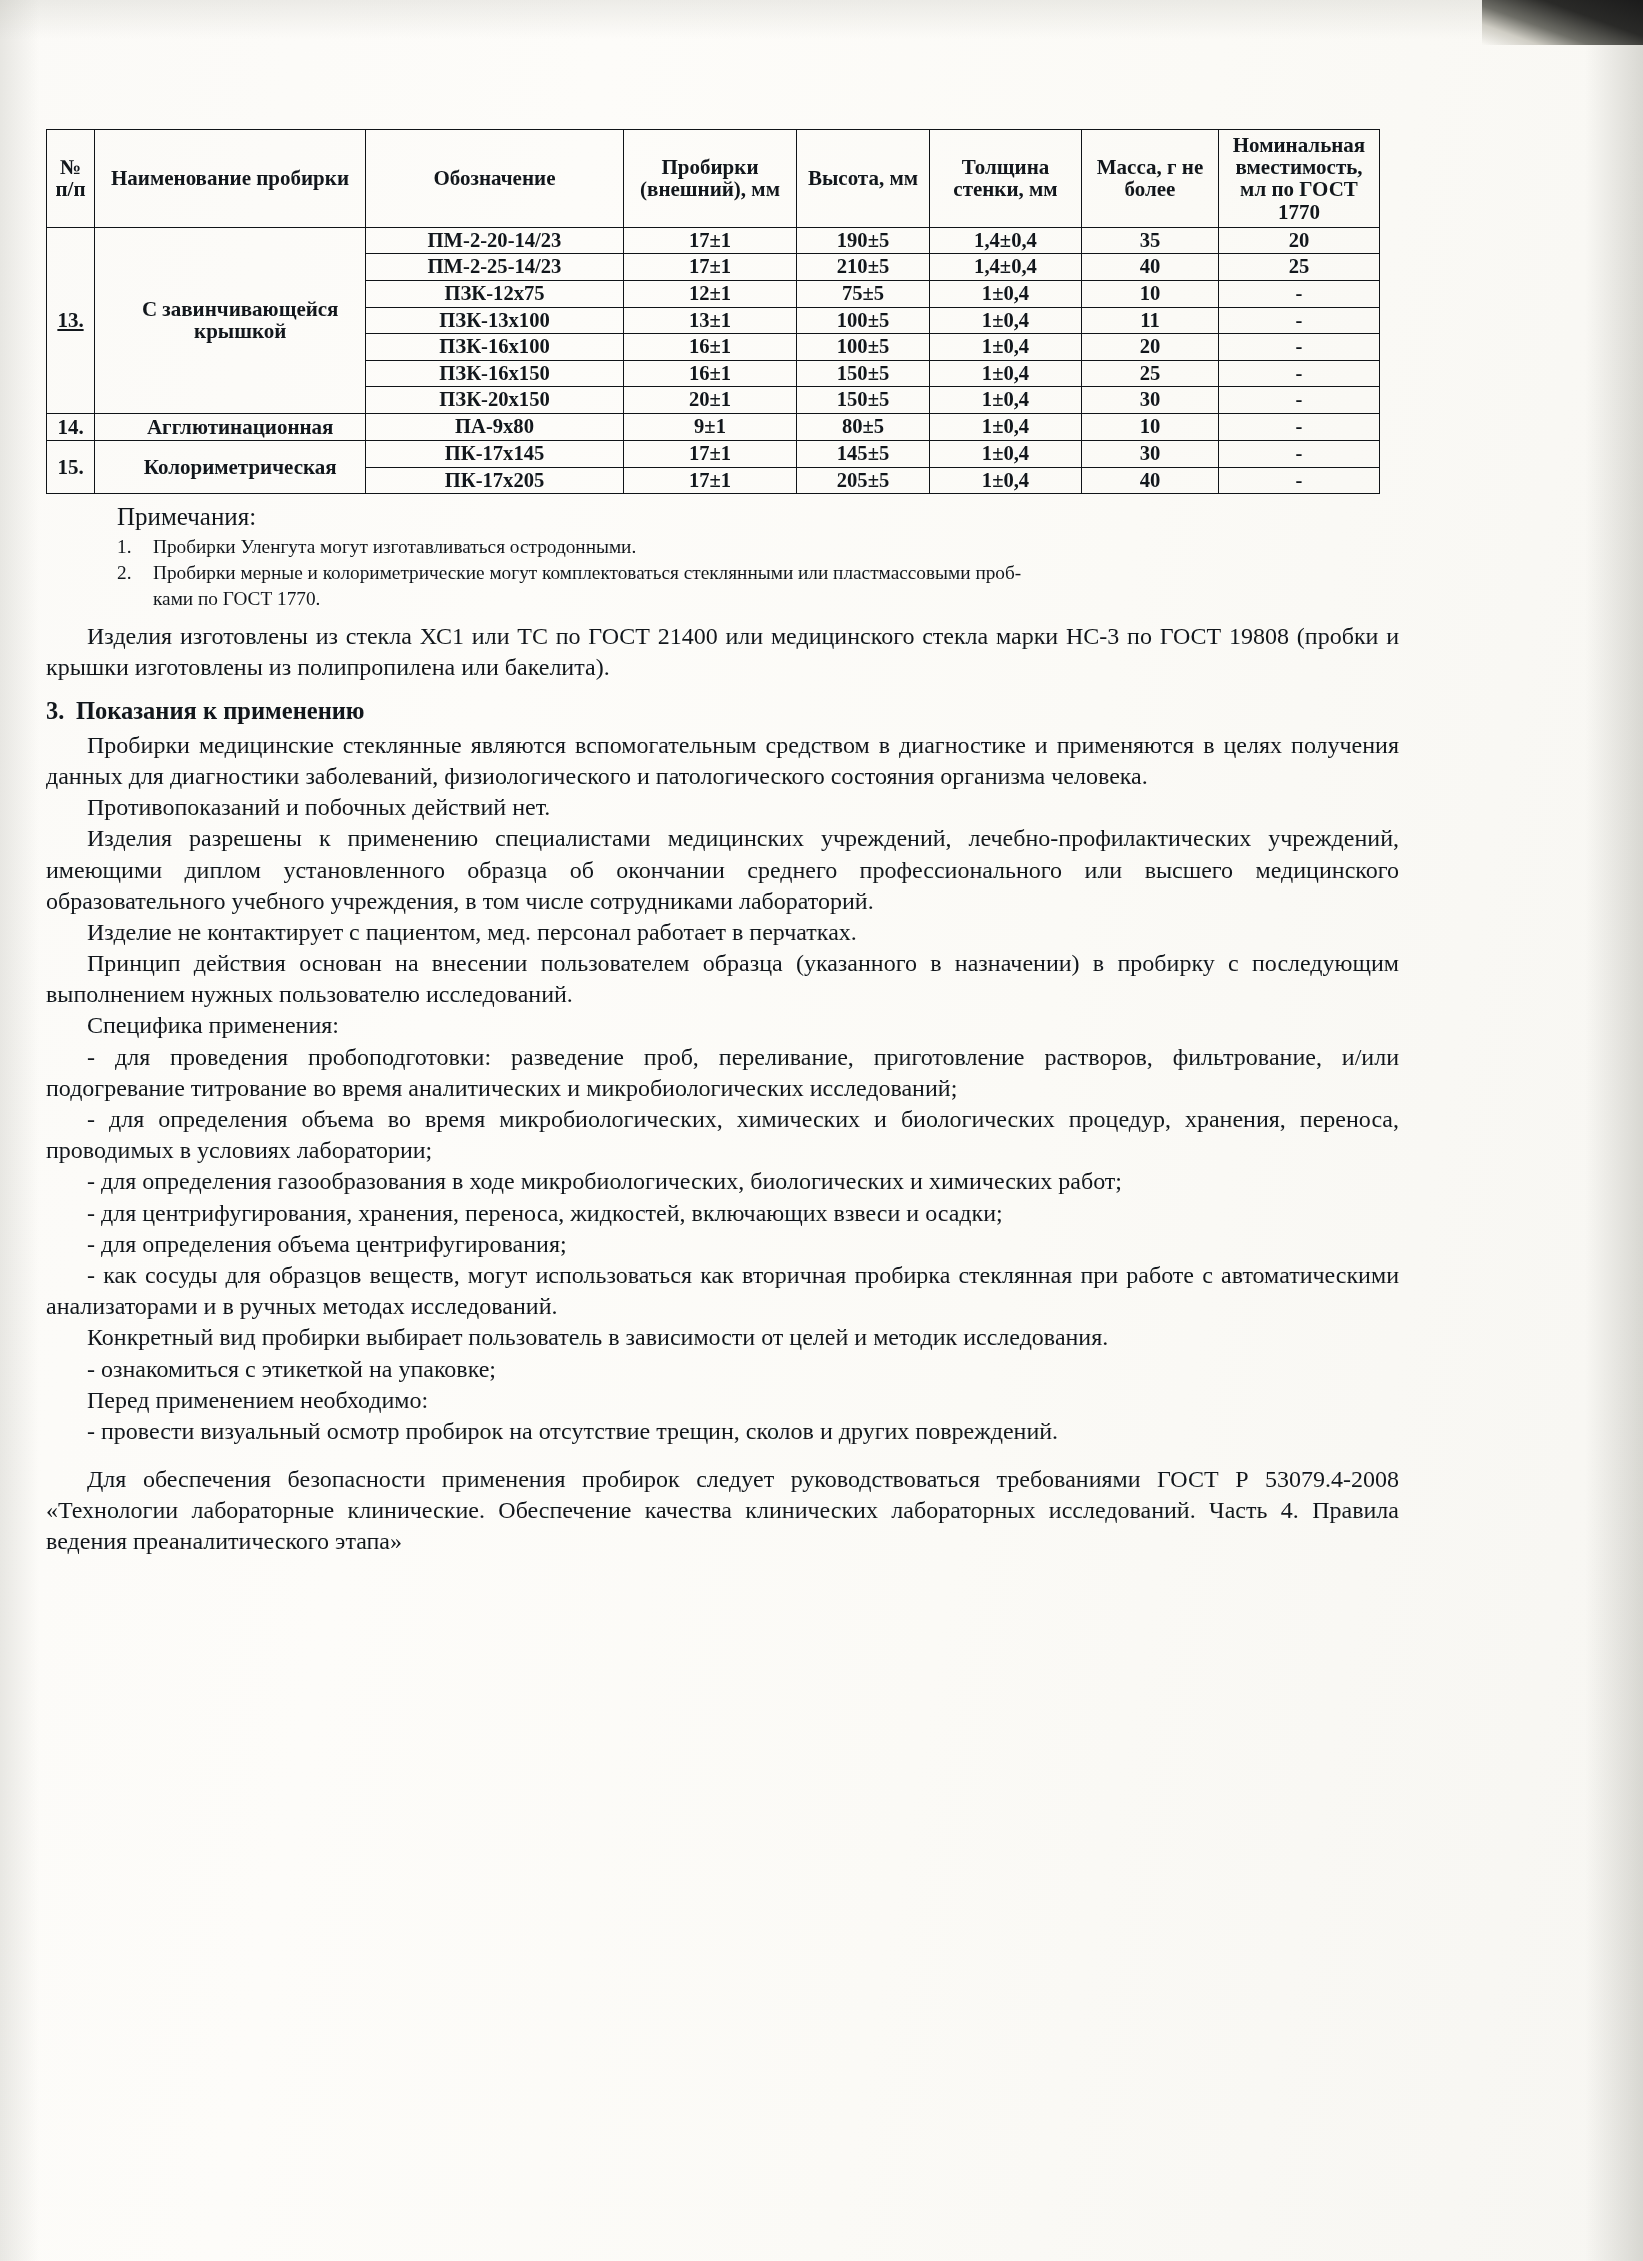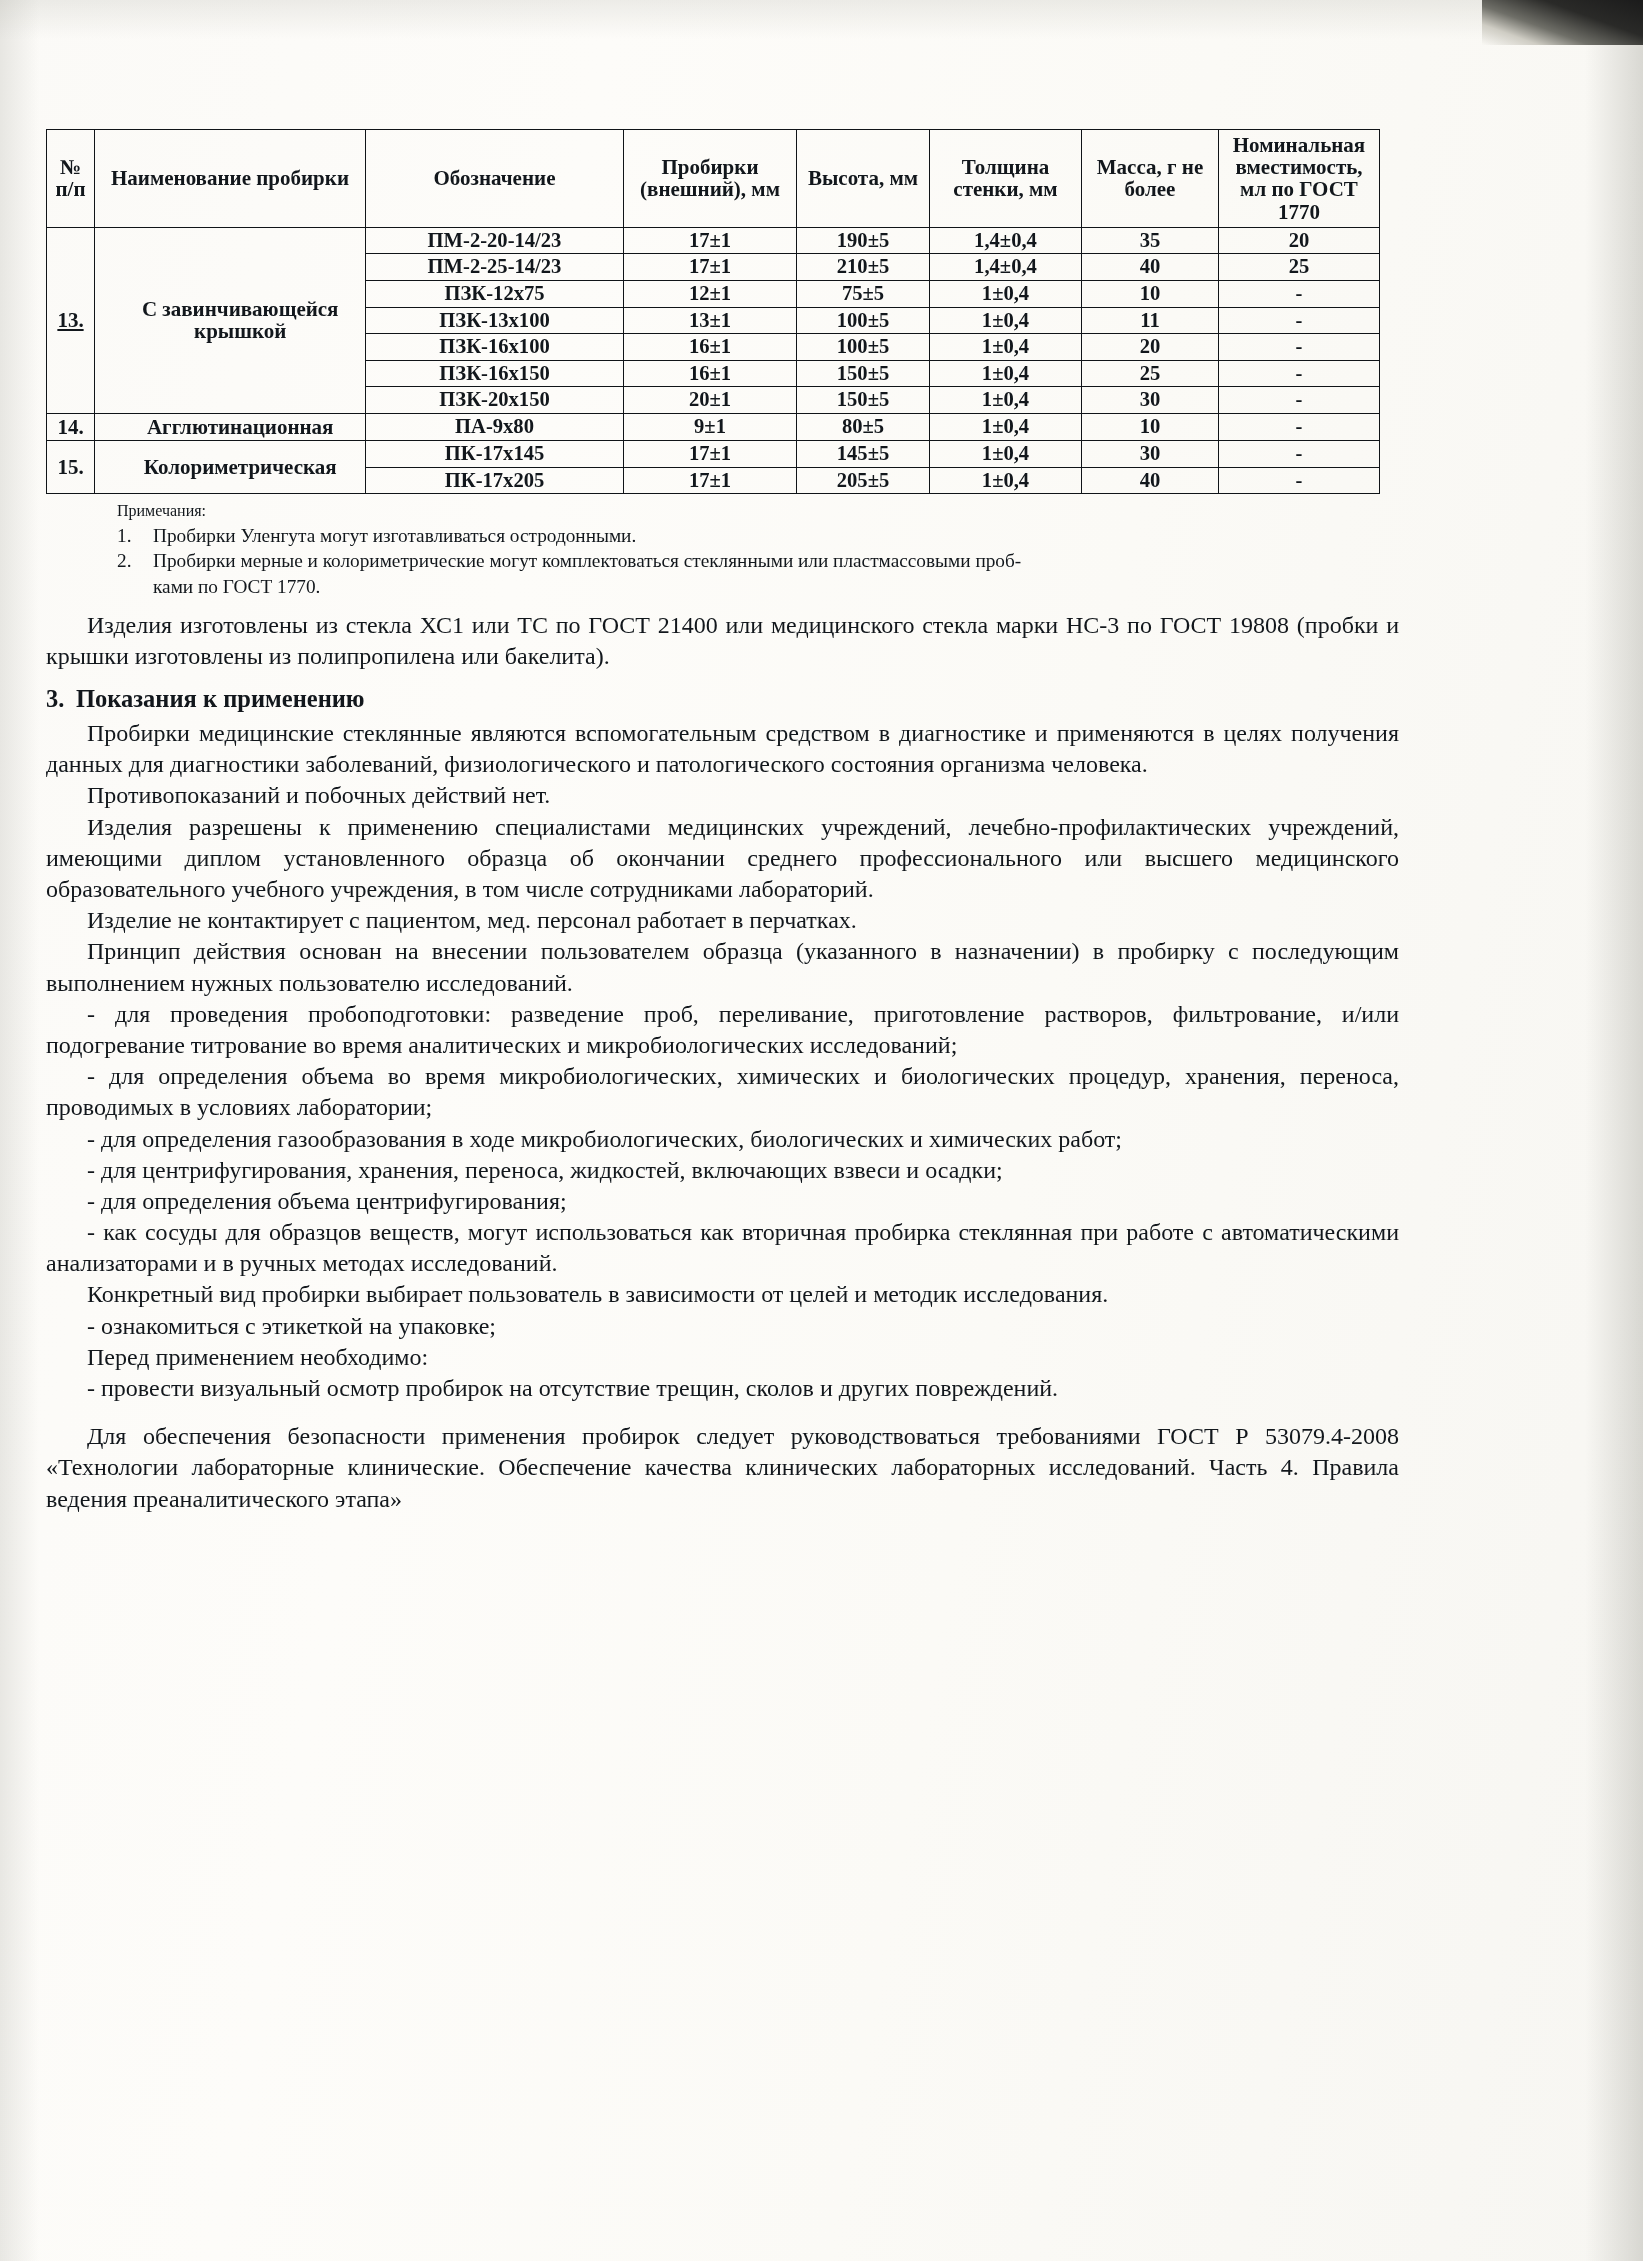--- a/index.html
+++ b/index.html
@@ -104,21 +104,21 @@
   .col-vol    { width: 161px; }
 
   
   .notes {
     margin-top: 6.4px;
     padding-left: 71px;
     font-size: 19.3px;
     line-height: 1.30;
   }
   .notes-title {
-    font-size: 16px;
+    font-size: 25px;
     margin-bottom: 1.3px;
   }
   .note-row {
     display: flex;
     gap: 0;
     margin-bottom: 0.6px;
   }
   .note-num {
     width: 36px;
     flex: 0 0 36px;
@@ -298,20 +298,21 @@
 
     <h3 class="section">
       <span class="sec-num">3.</span><span>Показания к применению</span>
     </h3>
 
     <p class="para">Пробирки медицинские стеклянные являются вспомогательным средством в диагностике и применяются в целях получения данных для диагностики заболеваний, физиологического и патологического состояния организма человека.</p>
     <p class="para">Противопоказаний и побочных действий нет.</p>
     <p class="para">Изделия разрешены к применению специалистами медицинских учреждений, лечебно-профилактических учреждений, имеющими диплом установленного образца об окончании среднего профессионального или высшего медицинского образовательного учебного учреждения, в том числе сотрудниками лабораторий.</p>
     <p class="para">Изделие не контактирует с пациентом, мед. персонал работает в перчатках.</p>
     <p class="para">Принцип действия основан на внесении пользователем образца (указанного в назначении) в пробирку с последующим выполнением нужных пользователю исследований.</p>
+    <p class="para">Специфика применения:</p>
     <p class="para">- для проведения пробоподготовки: разведение проб, переливание, приготовление растворов, фильтрование, и/или подогревание титрование во время аналитических и микробиологических исследований;</p>
     <p class="para">- для определения объема во время микробиологических, химических и биологических процедур, хранения, переноса, проводимых в условиях лаборатории;</p>
     <p class="para">- для определения газообразования в ходе микробиологических, биологических и химических работ;</p>
     <p class="para">- для центрифугирования, хранения, переноса, жидкостей, включающих взвеси и осадки;</p>
     <p class="para">- для определения объема центрифугирования;</p>
     <p class="para">- как сосуды для образцов веществ, могут использоваться как вторичная пробирка стеклянная при работе с автоматическими анализаторами и в ручных методах исследований.</p>
     <p class="para">Конкретный вид пробирки выбирает пользователь в зависимости от целей и методик исследования.</p>
     <p class="para">- ознакомиться с этикеткой на упаковке;</p>
     <p class="para">Перед применением необходимо:</p>
     <p class="para">- провести визуальный осмотр пробирок на отсутствие трещин, сколов и других повреждений.</p>

